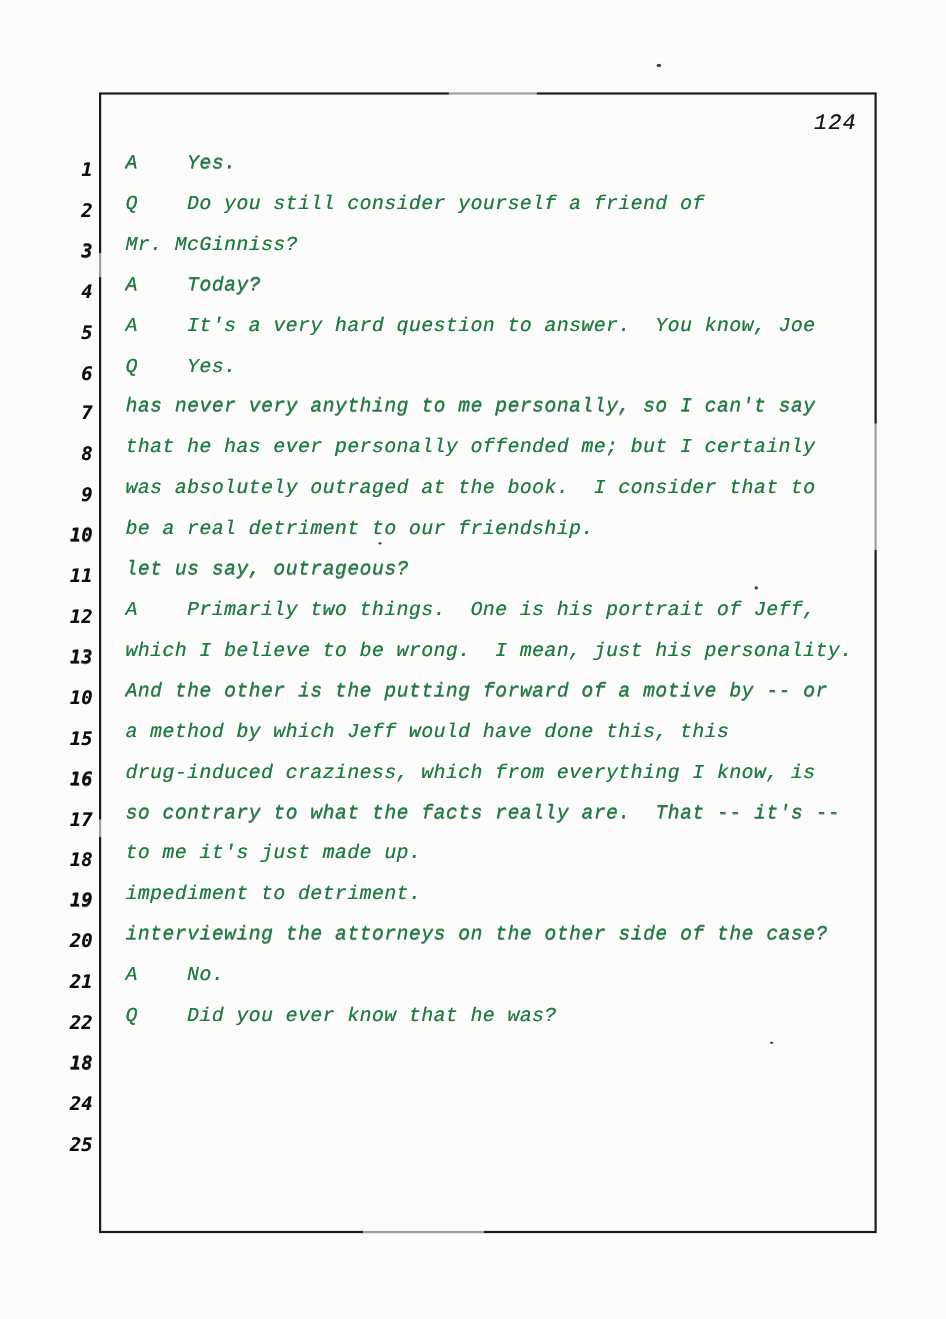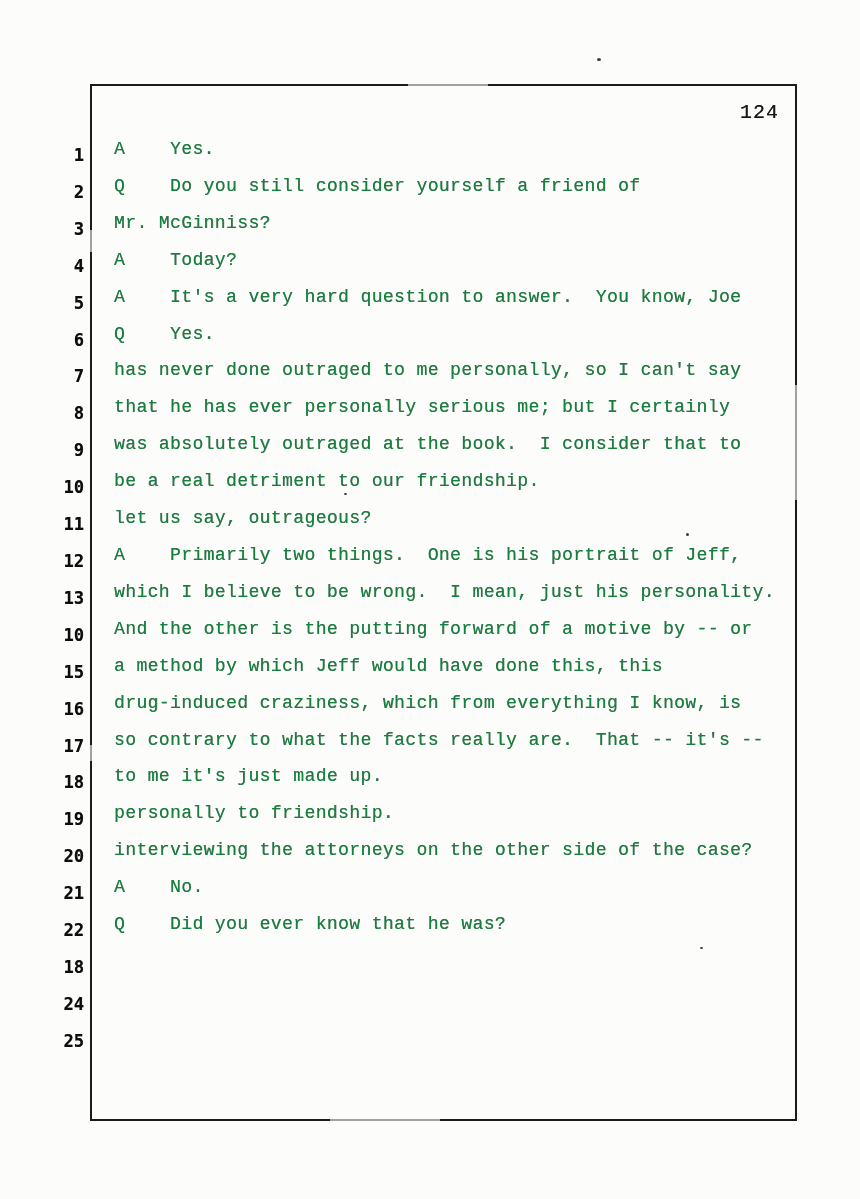--- a/index.html
+++ b/index.html
@@ -6,20 +6,21 @@
     margin: 0;
     padding: 0;
   }
   .sheet {
     position: relative;
     width: 860px;
     height: 1199px;
     background: #fcfcfb;
     overflow: hidden;
     font-family: "Liberation Mono", "DejaVu Sans Mono", monospace;
+    font-style: italic;
   }
   
   .frame {
     position: absolute;
     left: 90px;
     top: 84px;
     width: 707px;
     height: 1037px;
     border: 2px solid #1b1b1b;
     box-sizing: border-box;
@@ -114,33 +115,33 @@
     <div class="lnum">25</div>
   </div>
 
   <div class="text-col">
     <div class="tline">A    Yes.</div>
     <div class="tline">Q    Do you still consider yourself a friend of</div>
     <div class="tline">Mr. McGinniss?</div>
     <div class="tline">A    Today?</div>
     <div class="tline">A    It's a very hard question to answer.  You know, Joe</div>
     <div class="tline">Q    Yes.</div>
-    <div class="tline">has never done outraged to me personally, so I can't say</div>
-    <div class="tline">that he has ever personally serious me; but I certainly</div>
+    <div class="tline">has never very anything to me personally, so I can't say</div>
+    <div class="tline">that he has ever personally offended me; but I certainly</div>
     <div class="tline">was absolutely outraged at the book.  I consider that to</div>
     <div class="tline">be a real detriment to our friendship.</div>
     <div class="tline">let us say, outrageous?</div>
     <div class="tline">A    Primarily two things.  One is his portrait of Jeff,</div>
     <div class="tline">which I believe to be wrong.  I mean, just his personality.</div>
     <div class="tline">And the other is the putting forward of a motive by -- or</div>
     <div class="tline">a method by which Jeff would have done this, this</div>
     <div class="tline">drug-induced craziness, which from everything I know, is</div>
     <div class="tline">so contrary to what the facts really are.  That -- it's --</div>
     <div class="tline">to me it's just made up.</div>
-    <div class="tline">personally to friendship.</div>
+    <div class="tline">impediment to detriment.</div>
     <div class="tline">interviewing the attorneys on the other side of the case?</div>
     <div class="tline">A    No.</div>
     <div class="tline">Q    Did you ever know that he was?</div>
   </div>
 
   <div class="speck" style="left:597px; top:58px; width:4px; height:3px;"></div>
   <div class="speck" style="left:686px; top:533px; width:3px; height:3px;"></div>
   <div class="speck" style="left:344px; top:493px; width:3px; height:2px;"></div>
   <div class="speck" style="left:700px; top:947px; width:3px; height:2px;"></div>
 

